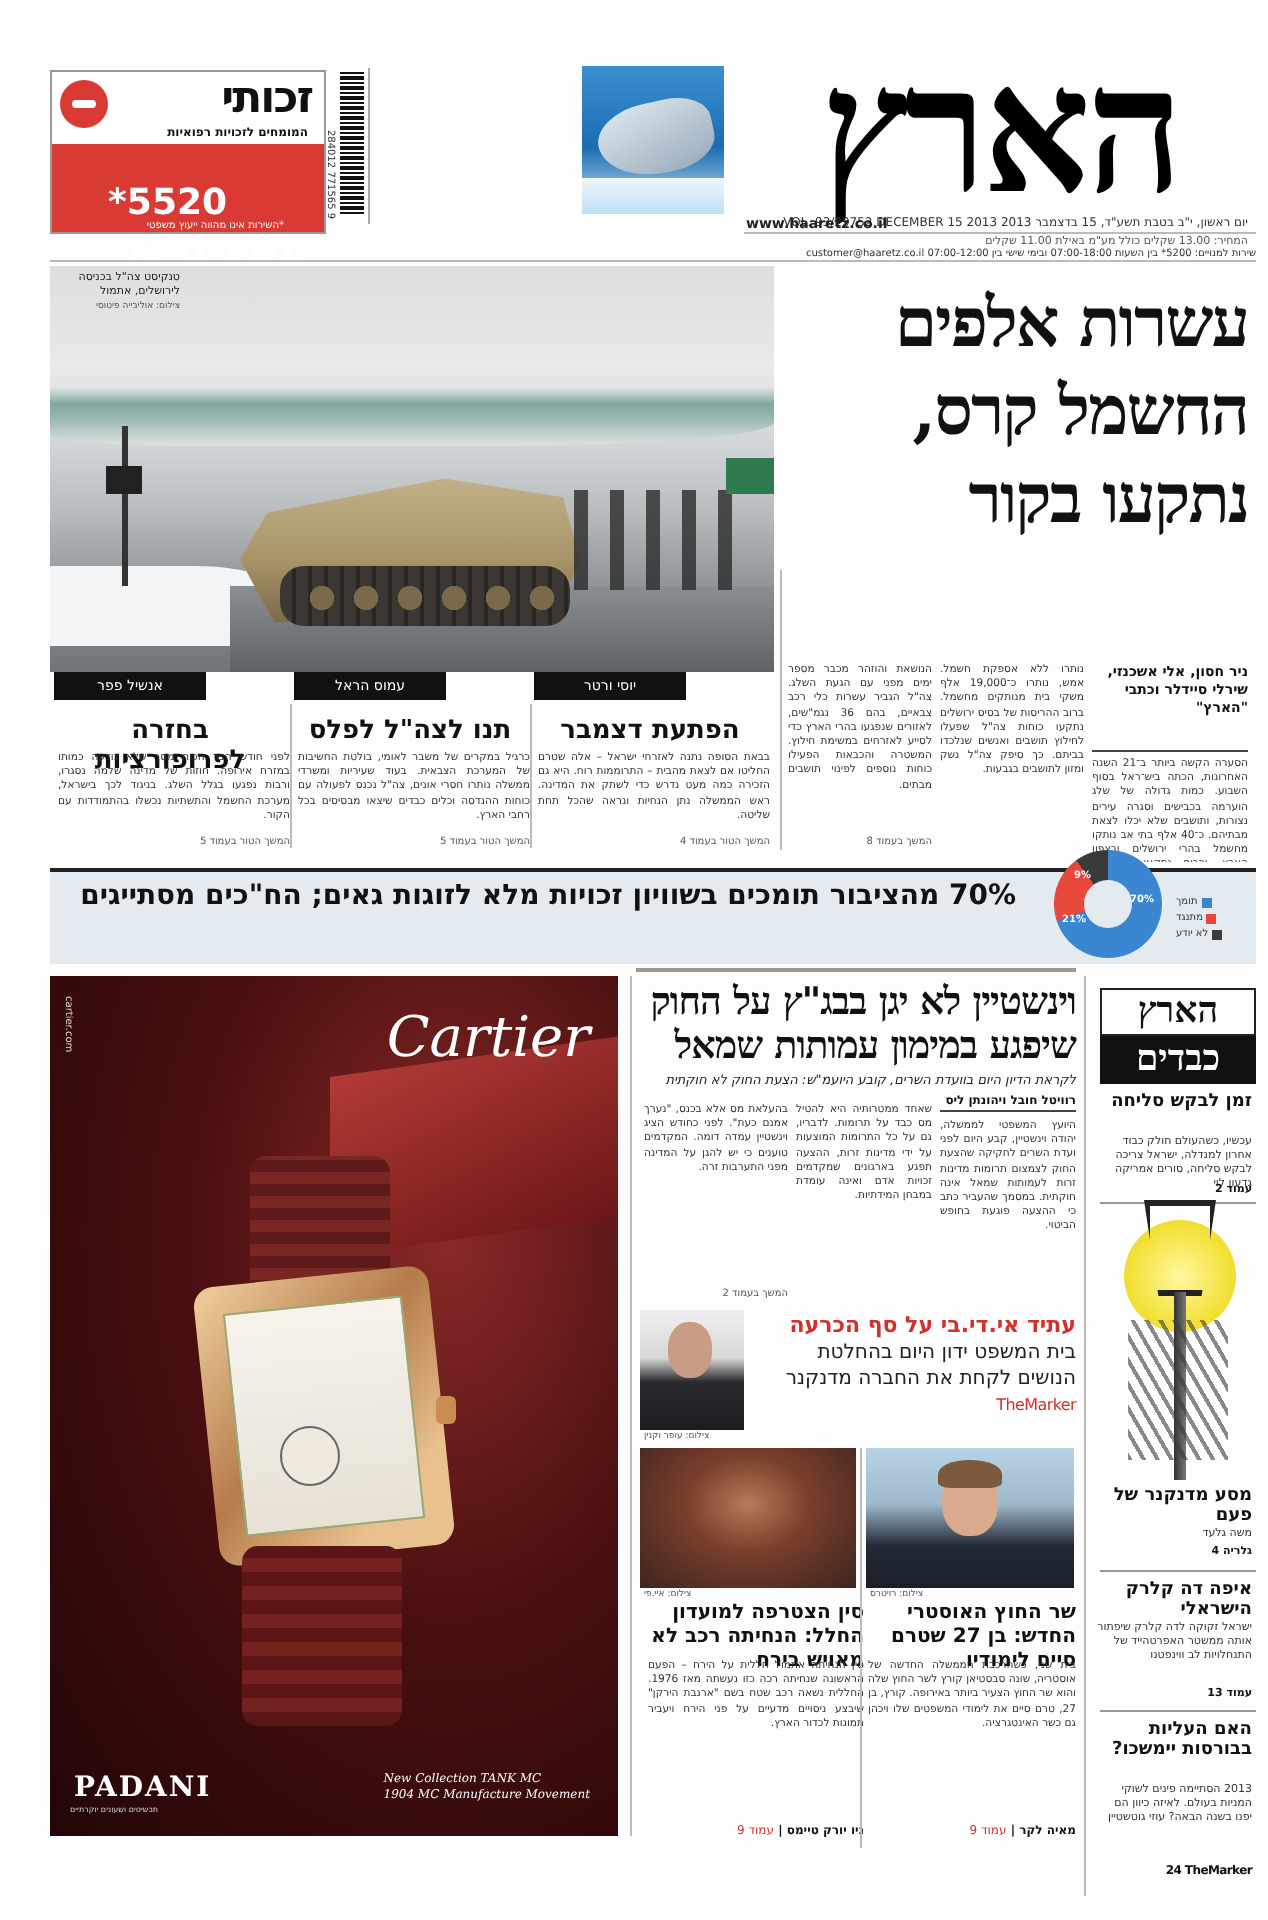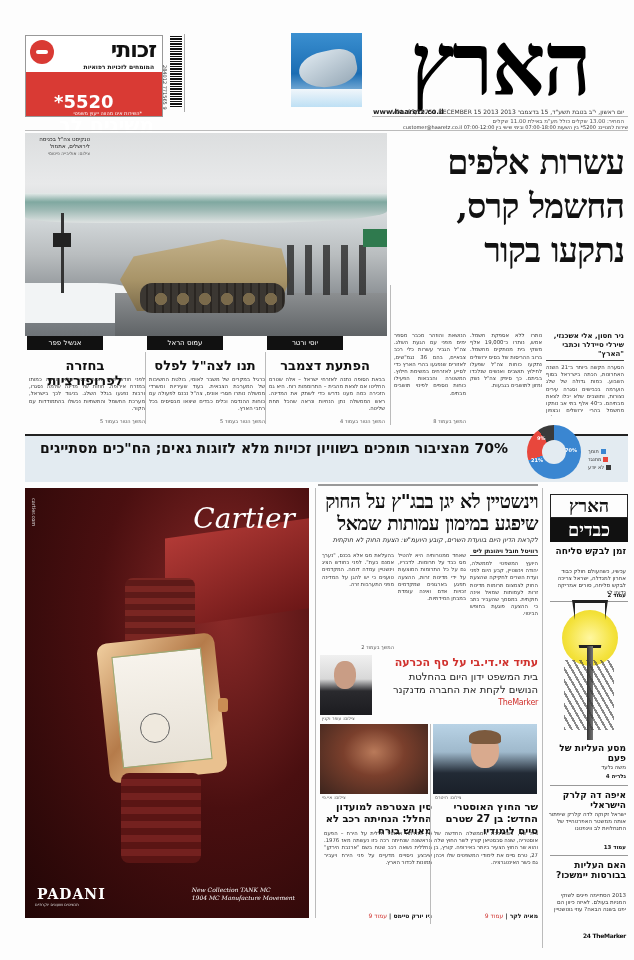--- a/index.html
+++ b/index.html
@@ -55,21 +55,21 @@
   .photo .pole { position:absolute; left:36px; top:80px; width:3px; height:80px; background:#333; }
   .photo .light { position:absolute; left:28px; top:100px; width:18px; height:14px; background:#222; }
   .photo-caption { left: 30px; top: 136px; width: 60px; font-size: 5.5px; color:#222; text-align: right; line-height: 7px; }
 
   
   .headline { right: 10px; top: 140px; width: 236px; text-align: right; font-family: "DejaVu Serif", serif; font-weight: bold;
     font-size: 34px; line-height: 44px; letter-spacing: -1px; color:#111; }
   .subhead { right: 10px; top: 285px; width: 236px; text-align: right; font-size: 9.5px; line-height: 13px; font-weight: bold; color:#111; }
 
   .bylines-col { right: 10px; top: 332px; width: 78px; }
-  .byline-main { font-size: 7px; font-weight: bold; line-height: 9px; color: #111; text-align: right; padding-bottom: 1px; border-bottom: 1px solid #444; }
+  .byline-main { font-size: 7px; font-weight: bold; line-height: 9px; color: #111; text-align: right; padding-bottom: 16px; border-bottom: 1px solid #444; }
   .body-text { font-size: 5.3px; line-height: 7.2px; color: #333; text-align: justify; }
   .col-text { position:absolute; height: 80px; overflow:hidden; }
   .cont-ref { font-size: 5px; color:#555; margin-top: 2px; }
 
   
   .col-tab { top: 336px; width: 76px; height: 14px; background: #111; color: #fff; font-size: 7px; text-align: center; line-height: 14px; }
   .col-title { top: 358px; width: 116px; text-align: center; font-size: 13px; font-weight: bold; color:#111; }
   .col-body { top: 376px; width: 116px; height: 38px; overflow: hidden; }
   .col-ref { top: 418px; width: 116px; font-size: 5px; color:#555; text-align: right; }
 
@@ -315,21 +315,21 @@
   <div class="abs side-pg" style="top:592px">עמוד 2</div>
   <div class="abs side-rule" style="top:601px"></div>
 
   <div class="abs lamp">
     <div class="glow"></div>
     <div class="frame"></div>
     <div class="post"></div>
     <div class="foliage"></div>
   </div>
 
-  <div class="abs side-h" style="top:743px">מסע העליות של פעם</div>
+  <div class="abs side-h" style="top:743px">מסע מדנקנר של פעם</div>
   <div class="abs side-b" style="top:764px">משה גלעד</div>
   <div class="abs side-pg" style="top:773px">גלריה 4</div>
   <div class="abs side-rule" style="top:785px"></div>
 
   <div class="abs side-h" style="top:790px">איפה דה קלרק הישראלי</div>
   <div class="abs side-b" style="top:811px;height:30px;overflow:hidden">ישראל זקוקה לדה קלרק שיפתור אותה ממשטר האפרטהייד של התנחלויות לב ווינפטנו</div>
   <div class="abs side-pg" style="top:844px">עמוד 13</div>
   <div class="abs side-rule" style="top:855px"></div>
 
   <div class="abs side-h" style="top:860px">האם העליות בבורסות יימשכו?</div>

